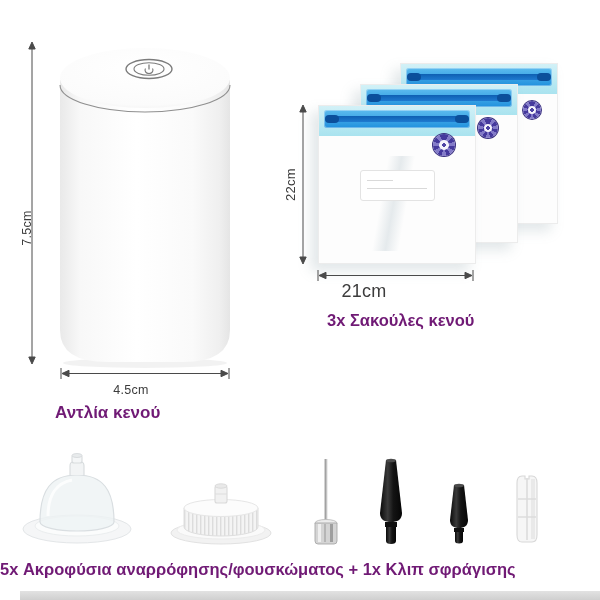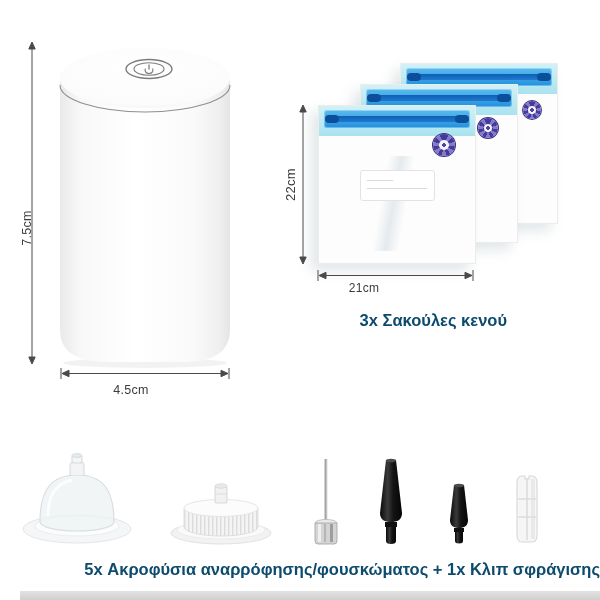--- a/index.html
+++ b/index.html
@@ -8,21 +8,21 @@
     font-family:"Liberation Sans",sans-serif;
   }
   .abs{position:absolute;}
   
   .dim-label{
     position:absolute;color:#3c3c3c;font-size:12.5px;letter-spacing:.3px;
     text-align:center;white-space:nowrap;
   }
   .dim-label.rot{transform:rotate(-90deg);transform-origin:center center;}
   .caption{
-    position:absolute;color:#0c4a6e;font-weight:bold;text-align:right;
+    position:absolute;color:#701a75;font-weight:bold;text-align:left;
     white-space:nowrap;
   }
   
   .bag{
     position:absolute;background:#fdfdfd;border:1px solid #ececec;
     box-shadow:-7px 7px 12px rgba(125,145,155,.22);
   }
   .bag-zip{
     position:absolute;left:0;right:0;top:0;height:30px;
     background:linear-gradient(#d2f1f7,#a9e3ef);
@@ -119,20 +119,21 @@
     <g fill="none" stroke="#7c7c7c">
       <ellipse cx="94" cy="27" rx="23" ry="9.5" stroke-width="1.4"></ellipse>
       <ellipse cx="94" cy="27" rx="15" ry="6.2" stroke-width="1.1"></ellipse>
       <path d="M90.5,26.5 a4,3.4 0 1 0 7,0" stroke-width="1.2"></path>
       <line x1="94" y1="22.5" x2="94" y2="27.5" stroke-width="1.3"></line>
     </g>
   </svg>
 
   <div class="dim-label rot" style="left:3px;top:221px;width:48px">7.5cm</div>
   <div class="dim-label" style="left:101px;top:383px;width:60px">4.5cm</div>
+  <div class="caption" style="left:55px;top:403px;width:190px;font-size:17px">Αντλία κενού</div>
 
   <div class="bag" style="left:400px;top:63px;width:156px;height:159px;z-index:1">
     <div class="bag-zip">
         <div class="zip-band">
           <div class="zip-rail"></div>
         </div>
       </div>
     <div class="bag-crease" style="left:20%;top:40px;width:60%;height:90px"></div>
   </div>
   <div class="valve" style="left:523px;top:101px;width:18px;height:18px;z-index:1"></div>
@@ -152,21 +153,21 @@
         <div class="zip-band">
           <div class="zip-rail"></div>
         </div>
       </div>
     <div class="bag-crease" style="left:10%;top:50px;width:75%;height:95px"></div>
   </div>
   <div class="valve" style="left:433px;top:134px;width:22px;height:22px;z-index:3"></div>
   <div class="bag-label" style="left:360px;top:170px;width:73px;height:29px;z-index:4"></div>
 
   <div class="dim-label rot" style="left:266px;top:177px;width:48px;font-size:13px">22cm</div>
-  <div class="dim-label" style="left:336px;top:281px;width:56px;font-size:12px">21cm</div>
+  <div class="dim-label" style="left:336px;top:281px;width:56px;font-size:18px">21cm</div>
   <div class="caption" style="left:327px;top:311px;width:180px;font-size:16.5px">3x Σακούλες κενού</div>
 
   <svg class="abs" style="left:20px;top:450px" width="114" height="96" viewBox="0 0 114 96">
     <ellipse cx="57" cy="79" rx="54" ry="14" fill="#f5f6f7" stroke="#e3e6e8" stroke-width="1"></ellipse>
     <ellipse cx="57" cy="76" rx="42" ry="10" fill="#fbfcfc" stroke="#ebeeef" stroke-width="1"></ellipse>
     <path d="M20,72 C20,40 31,25 57,25 C83,25 94,40 94,72 A37,9 0 0 1 20,72 Z" fill="rgba(238,242,244,0.8)" stroke="#d9dee1" stroke-width="1.2"></path>
     <path d="M28,66 C28,46 36,33 52,30" fill="none" stroke="#ffffff" stroke-width="3" opacity="0.8"></path>
     <path d="M50,25 L50,16 Q50,12 53,12 L61,12 Q64,12 64,16 L64,25" fill="#f2f4f5" stroke="#d7dbdd" stroke-width="1.1"></path>
     <rect x="52" y="5" width="10" height="8" rx="2" fill="#f4f6f7" stroke="#d7dbdd" stroke-width="1.1"></rect>
     <ellipse cx="57" cy="5.5" rx="5" ry="2" fill="#e8ebec" stroke="#d2d6d8" stroke-width="0.8"></ellipse>

